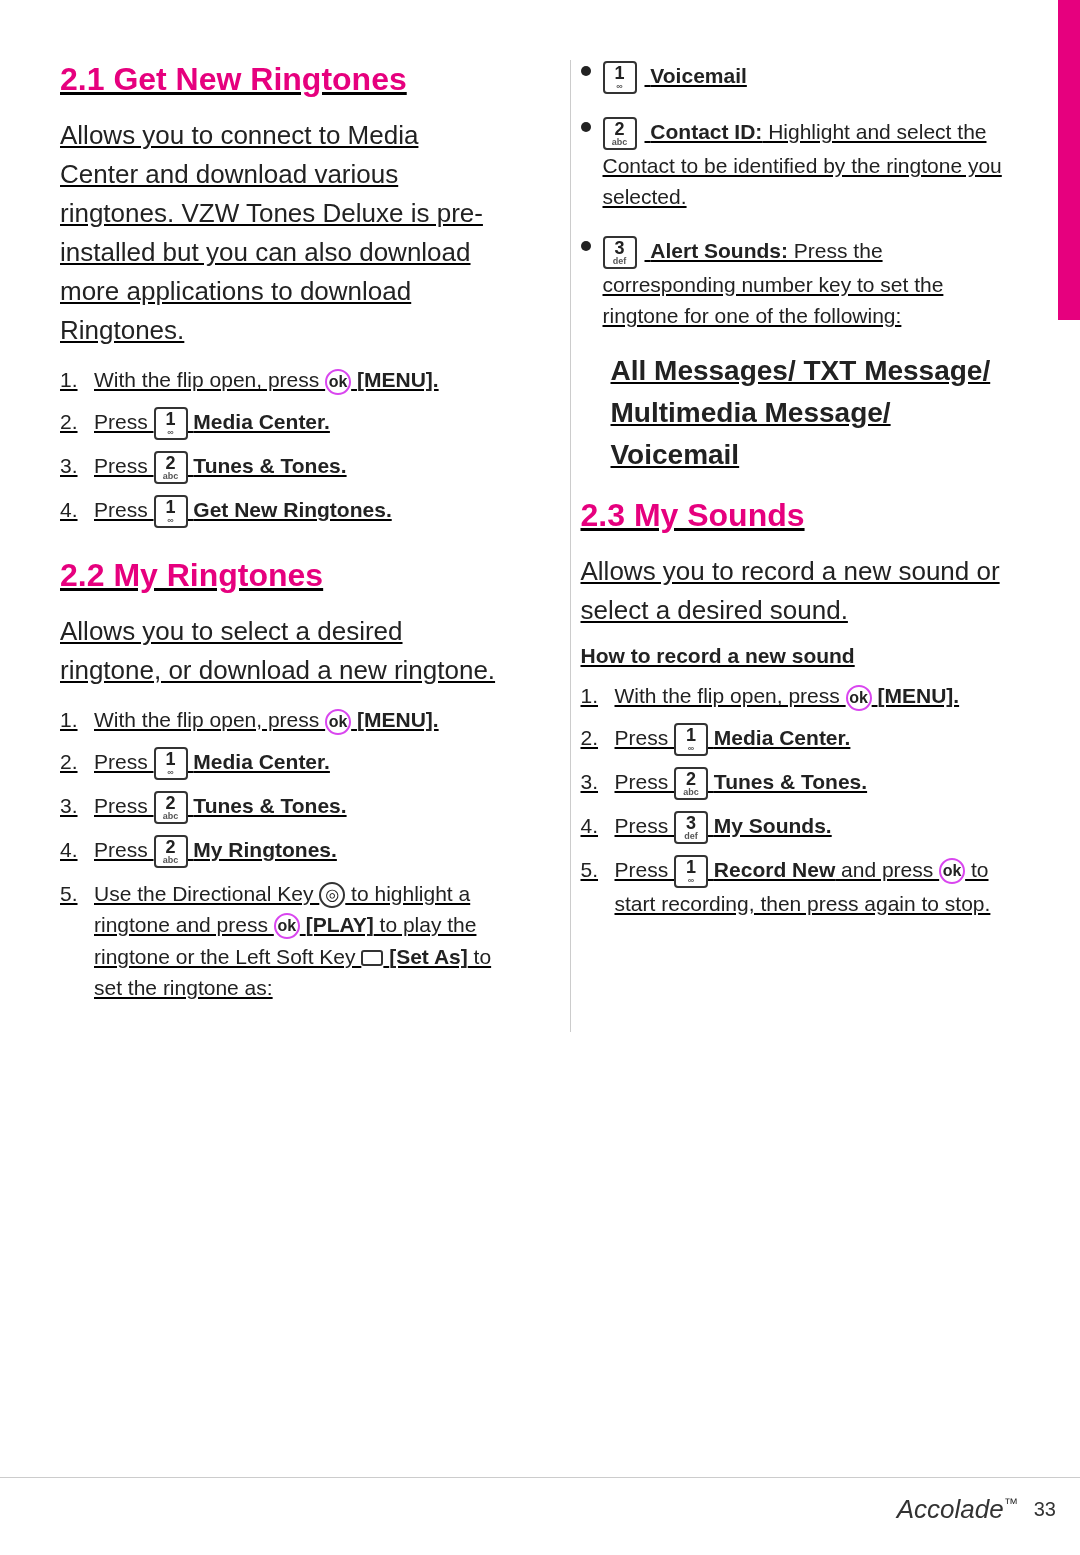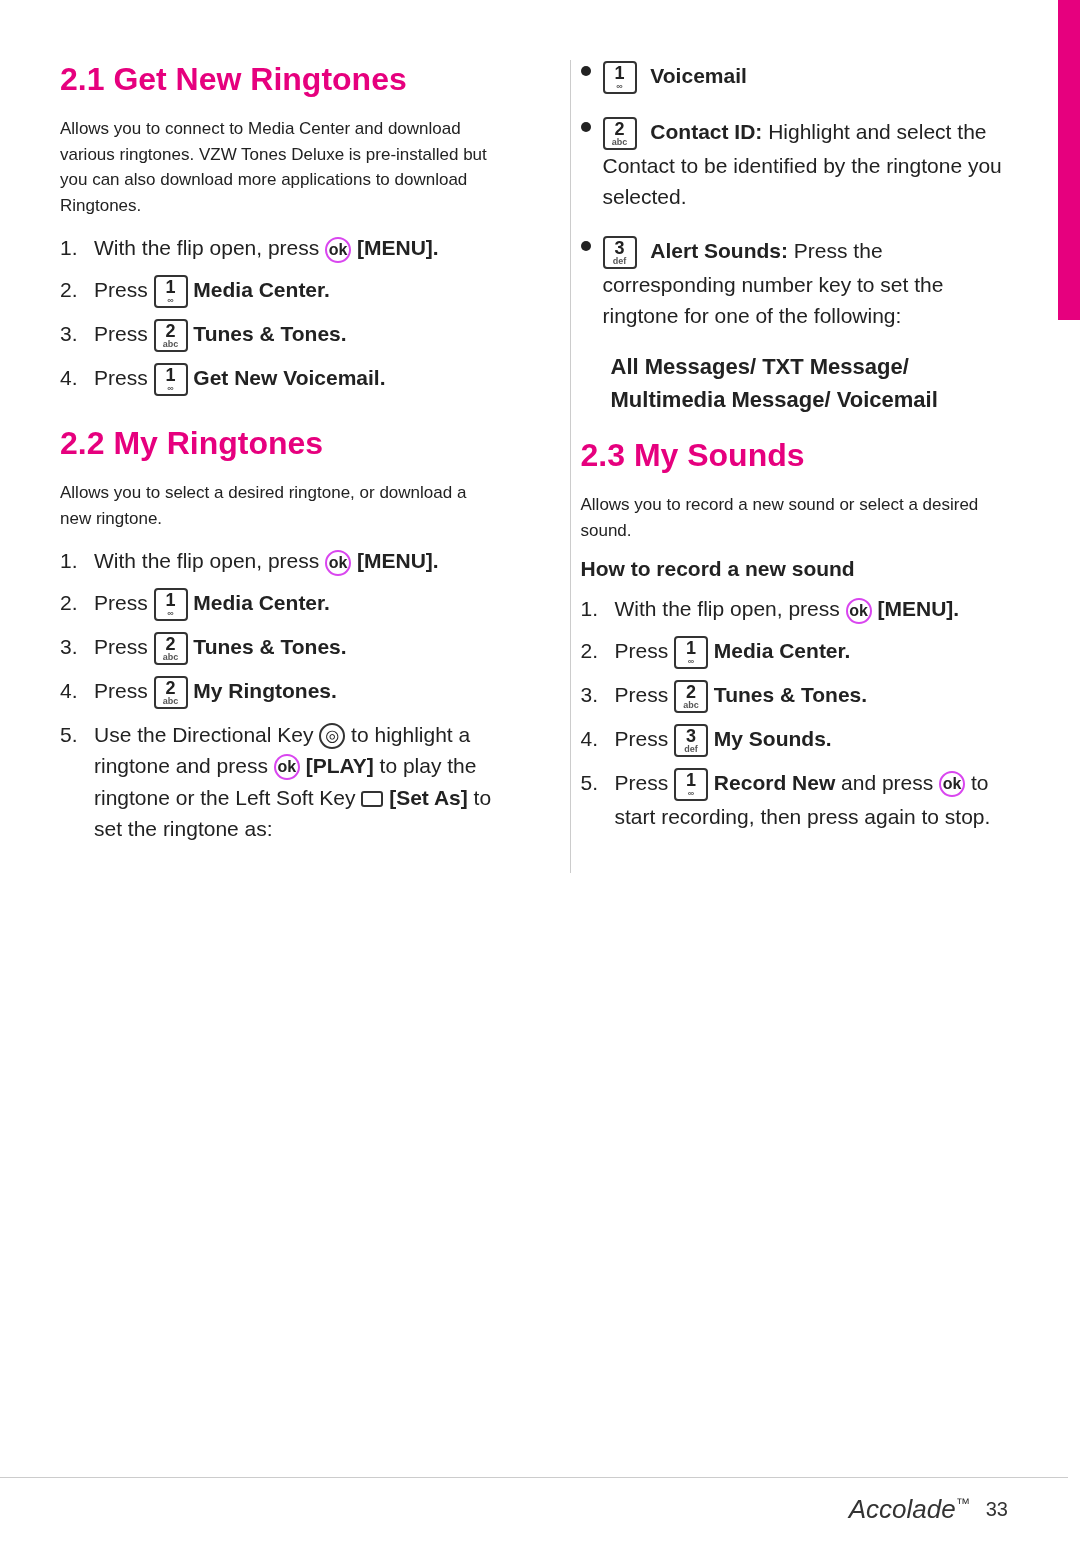--- a/index.html
+++ b/index.html
@@ -26,20 +26,21 @@
       top: 0;
       right: 0;
       width: 22px;
       height: 320px;
       background: #e6007e;
     }
 
     .content-area {
       display: flex;
       gap: 50px;
+      text-decoration: underline;
     }
 
     .left-column {
       flex: 1;
       padding-right: 20px;
     }
 
     .right-column {
       flex: 1;
       padding-left: 10px;
@@ -48,21 +49,21 @@
 
     h2.section-title {
       color: #e6007e;
       font-size: 32px;
       font-weight: bold;
       margin-bottom: 18px;
       line-height: 1.2;
     }
 
     p {
-      font-size: 17px;
+      font-size: 26px;
       line-height: 1.5;
       color: #222;
       margin-bottom: 14px;
     }
 
     .step {
       font-size: 21px;
       line-height: 1.5;
       color: #222;
       margin-bottom: 10px;
@@ -158,21 +159,21 @@
       border-radius: 50%;
       background: #222;
       flex-shrink: 0;
     }
 
     .bullet-content {
       flex: 1;
     }
 
     .alert-msg-block {
-      font-size: 22px;
+      font-size: 28px;
       font-weight: bold;
       color: #222;
       line-height: 1.5;
       margin-left: 0;
       margin-bottom: 20px;
       padding-left: 30px;
     }
 
     .how-to-label {
       font-size: 21px;
@@ -180,25 +181,25 @@
       color: #222;
       margin-bottom: 12px;
       margin-top: 12px;
     }
 
     
     .footer {
       position: absolute;
       bottom: 30px;
       left: 0;
-      right: 12px;
+      right: 0;
       display: flex;
       justify-content: flex-end;
       align-items: center;
-      padding: 0 60px;
+      padding: 0 24px;
       border-top: 1px solid #ccc;
       padding-top: 16px;
     }
 
     .footer-brand {
       font-size: 26px;
       color: #333;
       font-style: italic;
     }
 
@@ -256,21 +257,21 @@
             <span class="key-icon"><span class="key-num">2</span><span class="key-sub">abc</span></span>
             <strong>Tunes &amp; Tones.</strong>
           </span>
         </div>
 
         <div class="step">
           <span class="step-num">4.</span>
           <span class="step-content">
             Press
             <span class="key-icon"><span class="key-num">1</span><span class="key-sub">∞</span></span>
-            <strong>Get New Voicemail.</strong>
+            <strong>Get New Ringtones.</strong>
           </span>
         </div>
       </div>
 
       <div class="section-gap">
         <h2 class="section-title">2.2 My Ringtones</h2>
         <p>Allows you to select a desired ringtone, or download  a new ringtone.</p>
 
         <div class="step">
           <span class="step-num">1.</span>

